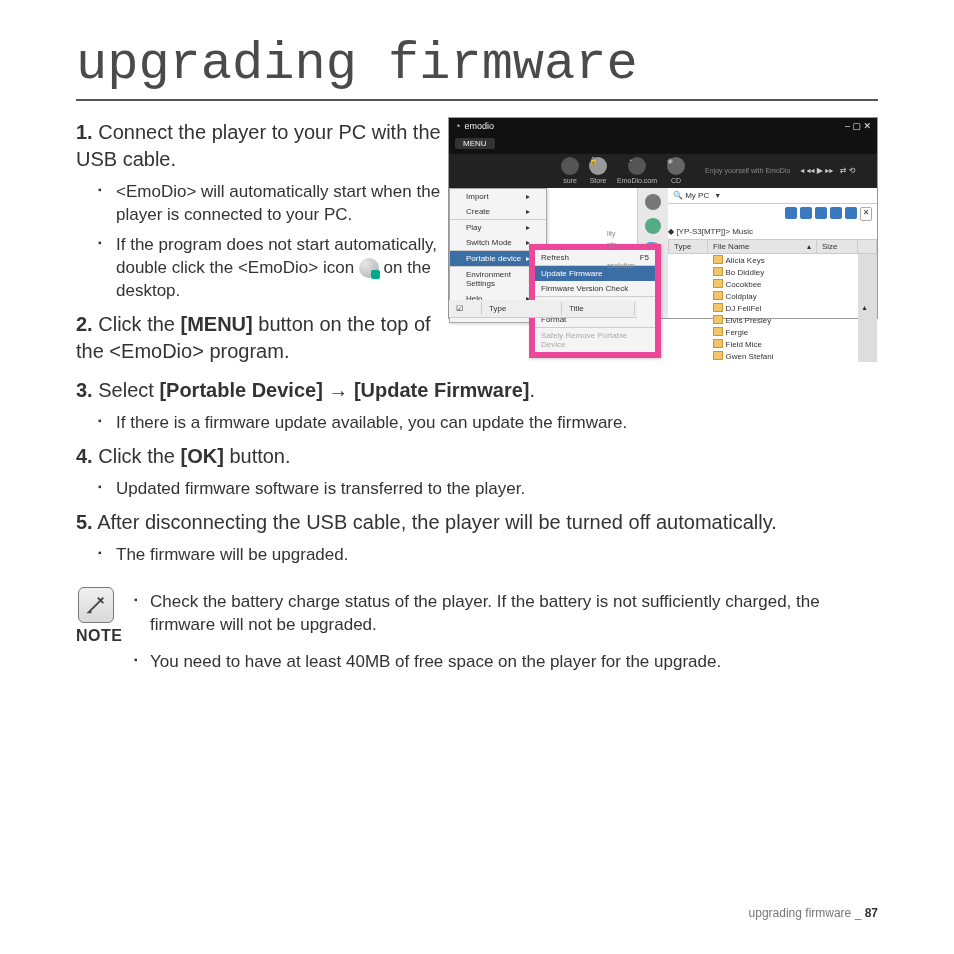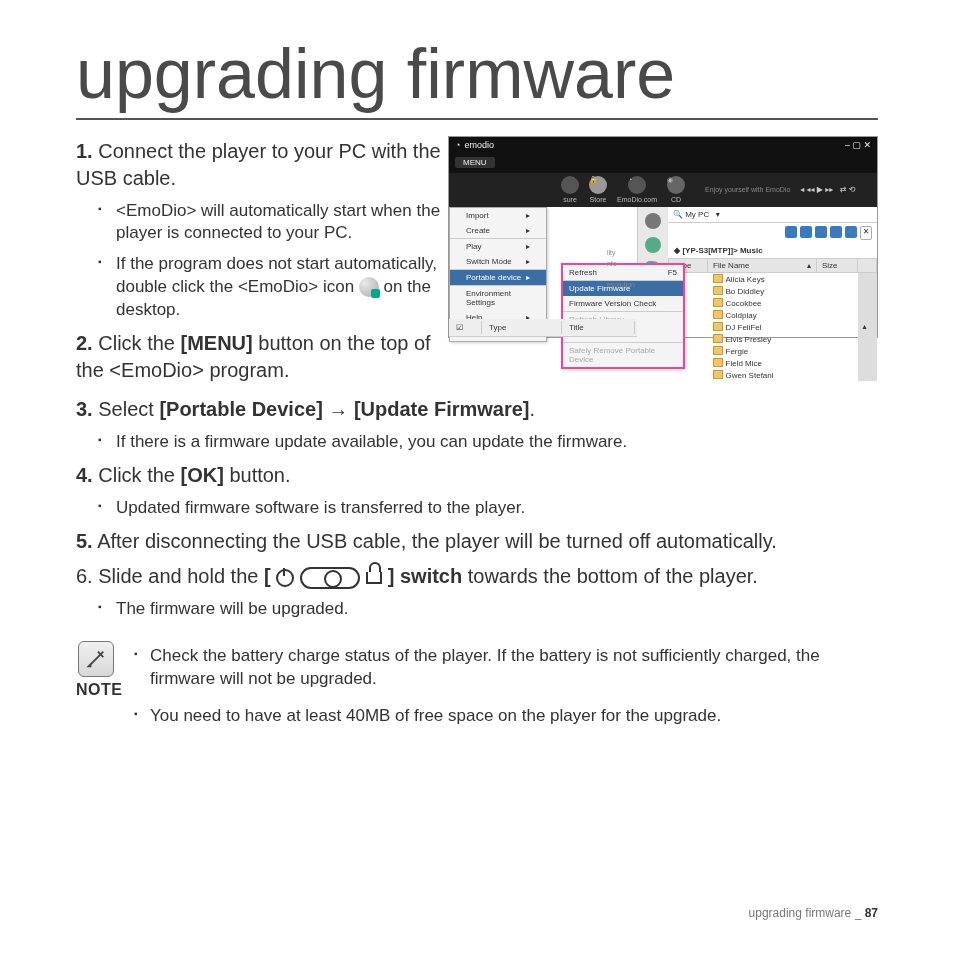--- a/index.html
+++ b/index.html
@@ -12,23 +12,23 @@
     height: 954px;
     box-sizing: border-box;
   }
   .page {
     padding: 38px 76px 30px 76px;
     box-sizing: border-box;
     height: 100%;
     position: relative;
   }
   h1.title {
-    font-family: Liberation Sans, sans-serif;
+    font-family: Liberation Mono, monospace;
     font-weight: 200;
-    font-size: 70px;
+    font-size: 52px;
     letter-spacing: 0px;
     margin: 0 0 14px 0;
     border-bottom: 2.5px solid #555;
     padding-bottom: 6px;
     line-height: 1.05;
     color: #4a4a4a;
   }
   .intro {
     font-weight: 300;
     font-size: 22px;
@@ -144,31 +144,31 @@
   .app .right{ flex:1; display:flex; flex-direction:column;}
   .menu {
     position:relative;
     width:96px; background:#f4f4f4; border:1px solid #aaa;
     font-size:8px; box-shadow:1px 1px 3px rgba(0,0,0,0.2);
   }
   .menu div { padding:3px 16px; display:flex; justify-content:space-between;}
   .menu .sep { border-top:1px solid #ccc; height:0; padding:0;}
   .menu .hi { background:#3a6ea5; color:#fff;}
   .submenu {
-    position:absolute; left:112px; top:56px;
-    width:120px; background:#f4f4f4; border:2px solid #ec4899;
+    position:absolute; left:80px; top:56px;
+    width:120px; background:#f4f4f4; border:6px solid #ec4899;
     box-shadow:1px 1px 3px rgba(0,0,0,0.2);
   }
   .submenu div { padding:3px 6px;}
   .submenu .hi { background:#3a6ea5; color:#fff;}
   .submenu .dim { color:#aaa;}
   .right .path { padding:3px 5px; border-bottom:1px solid #ccc;}
   .right .tbar { padding:3px 5px; display:flex; gap:3px;}
   .right .tbar span { width:12px;height:12px;background:#3a78c0;display:inline-block;border-radius:2px;}
-  .right .head { padding:3px 0 3px 6px; font-weight:bold;}
+  .right .head { padding:3px 0 3px 0; font-weight:normal;}
   .right table { width:100%; font-size:8px; border-collapse:collapse;}
   .right th { background:#e5e5e5; text-align:left; padding:2px 5px; border:1px solid #ccc; font-weight:normal;}
   .right td { padding:1px 5px;}
   .right td .f { display:inline-block;width:8px;height:7px;background:#f2c56a;border:1px solid #c99a2e;margin-right:3px;vertical-align:-1px;}
   .mid .ic { width:16px;height:16px;border-radius:50%;background:#777;}
   .left .columns { position:absolute; left:0; top:0; width:100%; border-bottom:1px solid #ccc; background:#eee;}
   .left .columns th { font-weight:normal; font-size:8px; padding:2px 5px; border-right:1px solid #ccc; text-align:left;}
   .bar-dark2 .big { width:18px;height:18px;border-radius:50%;background:#555;display:inline-block;}
   .bar-dark2 .col { display:flex;flex-direction:column;align-items:center;font-size:7px;gap:2px;color:#bbb;}
 
@@ -392,30 +392,20 @@
     <span class="num">4.</span>
     <span>Click the </span><span class="b">[OK]</span><span> button.</span>
   </p>
   <p class="sub">Updated firmware software is transferred to the player.</p>
 
   <p class="step">
     <span class="num">5.</span>
     <span>After disconnecting the USB cable, the player will be turned off automatically.</span>
   </p>
 
-  <p class="step">
-    <span>6.</span>
-    <span>Slide and hold the </span><span class="b">[</span>
-    <span class="switch">
-      <span class="power"></span>
-      <span class="slider"></span>
-      <span class="lock"></span>
-    </span>
-    <span class="b">] switch</span><span> towards the bottom of the player.</span>
-  </p>
   <p class="sub">The firmware will be upgraded.</p>
 
   <div class="note-block">
     <div class="note-icon-wrap">
       <div class="note-icon">
         <svg width="22" height="22" viewBox="0 0 24 24">
             <path fill="none" stroke="#444" stroke-width="2" d="M4 20 L20 4 M6 18 L4 20 L6 20 Z M14 4 L20 10"></path>
           </svg>
       </div>
       <div class="note-label">NOTE</div>

